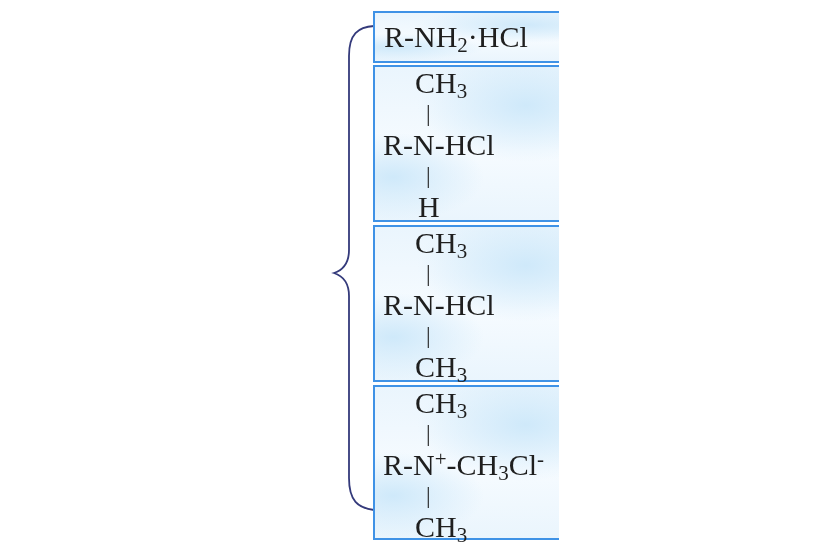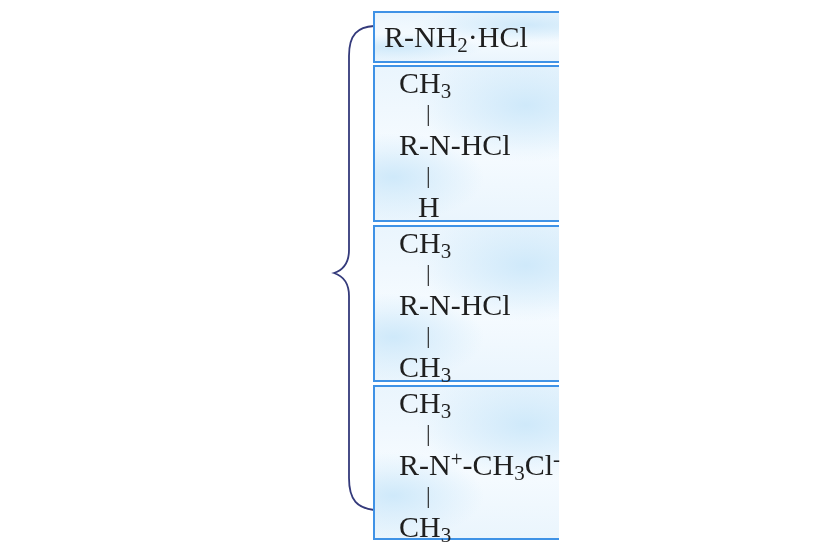--- a/index.html
+++ b/index.html
@@ -53,22 +53,22 @@
   .fbox4 { top: 377px; height: 155px; }
 
   .fline {
     height: 31px;
     line-height: 31px;
     font-size: 30px;
     color: var(--formula-text, #1f1f1f);
     white-space: nowrap;
   }
   .fbox1 .fline { height: auto; line-height: normal; padding-left: 9px; }
-  .indent-main { padding-left: 24px; }
-  .indent-ch3  { padding-left: 24px; }
+  .indent-main { padding-left: 8px; }
+  .indent-ch3  { padding-left: 40px; }
   .indent-h    { padding-left: 43px; }
   .indent-bar  { padding-left: 51px; font-size: 23px; }
 
   .fline sub, .fline sup {
     font-size: 0.7em;
     line-height: 0;
     vertical-align: baseline;
     position: relative;
   }
   .fline sub { bottom: -0.22em; }

